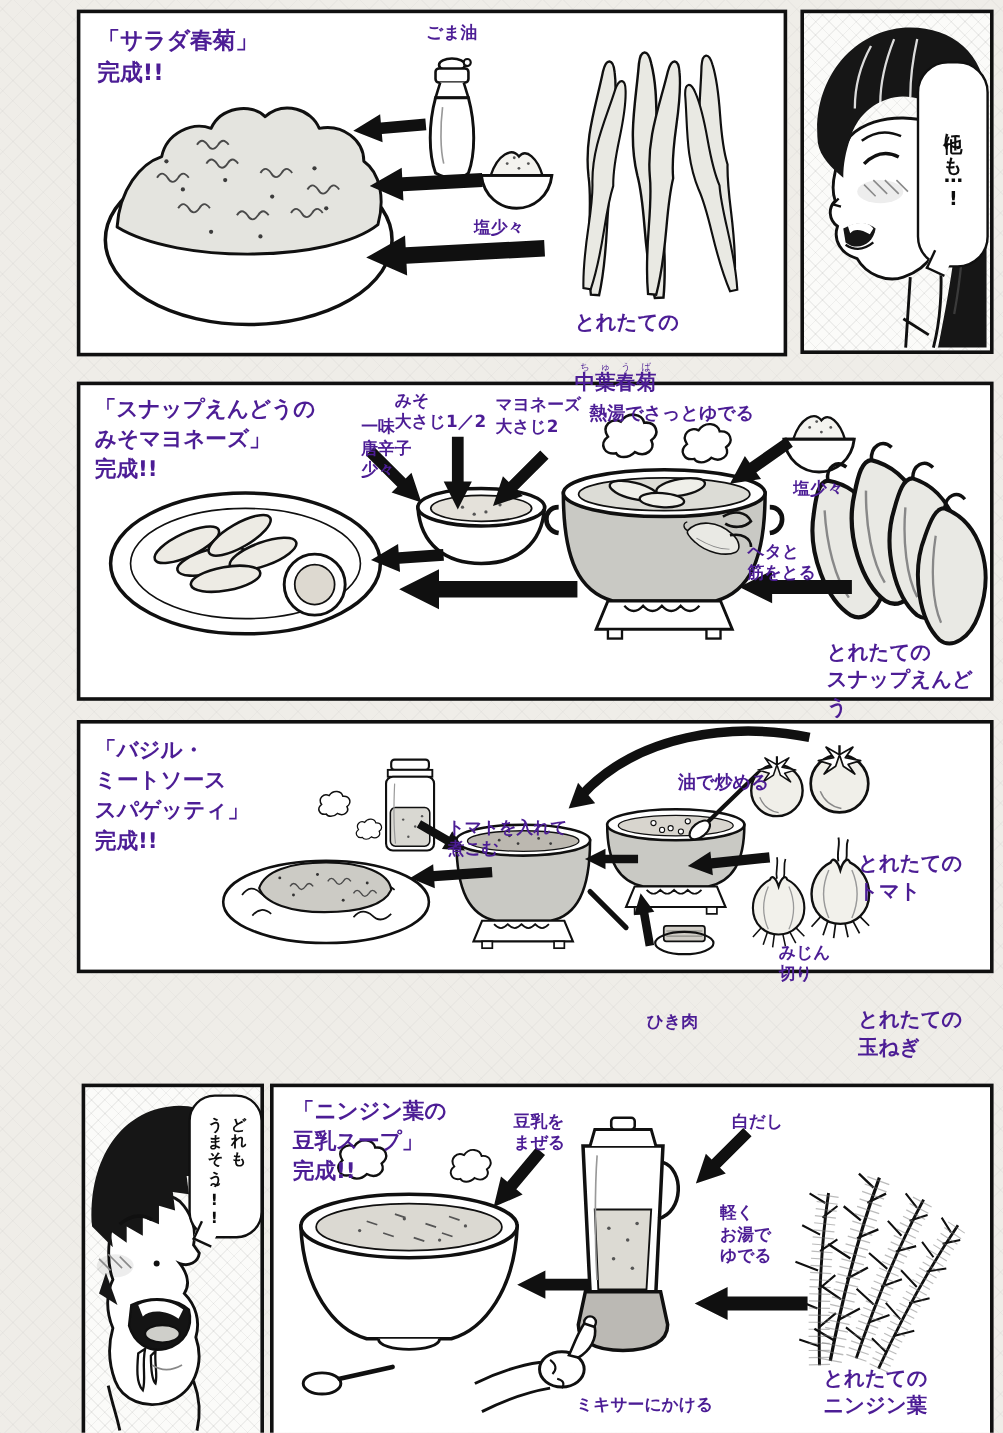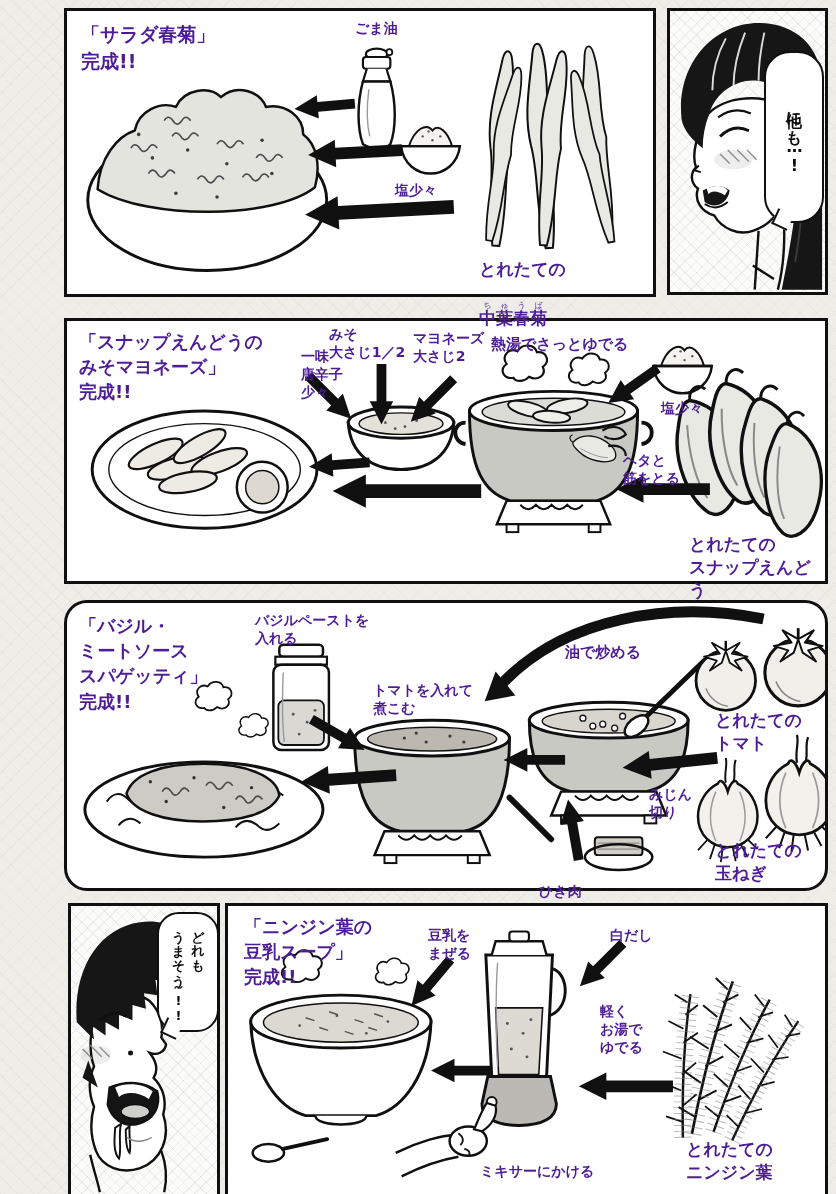--- a/index.html
+++ b/index.html
@@ -250,21 +250,21 @@
     <div class="lbl" style="left:346px;top:8px;">マヨネーズ
 大さじ2</div>
     <div class="lbl" style="left:424px;top:14px;font-size:15px;">熱湯でさっとゆでる</div>
     <div class="lbl" style="left:594px;top:78px;">塩少々</div>
     <div class="lbl" style="left:556px;top:120px;margin-top:10px;">ヘタと
 筋をとる</div>
     <div class="lbl cap" style="left:622px;top:212px;">とれたての
 スナップえんどう</div>
   </div>
 
-  <div class="panel" style="left:64px;top:600px;width:764px;height:291px;border-radius:23px;">
+  <div class="panel" style="left:64px;top:600px;width:764px;height:211px;">
     <svg class="art" viewBox="0 0 764 287">
       <g>
         <ellipse cx="138" cy="208" rx="120" ry="48" fill="#fff" stroke="#101010" stroke-width="3"></ellipse>
         <path d="M40,200 q10,-14 22,-2 q10,10 22,-2 M170,226 q10,-12 22,-2 q10,10 22,-2 M52,224 q10,-12 22,-2 M196,196 q10,-12 22,-2" fill="none" stroke="#101010" stroke-width="2"></path>
         <path d="M60,192 C66,172 96,162 138,162 C180,162 212,174 214,194 C206,212 176,220 136,220 C98,220 66,210 60,192 Z" fill="#cccbc5" stroke="#101010" stroke-width="2.5"></path>
         <use href="#sq" transform="translate(96,190)"></use>
           <use href="#sq" transform="translate(140,184)"></use>
           <use href="#sq" transform="translate(170,198)"></use>
         <g fill="#333">
             <circle cx="100" cy="200" r="1.7"></circle>
@@ -333,30 +333,28 @@
       <use href="#arrow-sm" transform="translate(300,148) rotate(-150)"></use>
       <use href="#arrow-md" transform="translate(236,180) rotate(-4)"></use>
       <use href="#arrow-sm" transform="translate(440,158)"></use>
       <use href="#arrow-md" transform="translate(560,166) rotate(-6)"></use>
       <use href="#arrow-sm" transform="translate(505,198) rotate(80)"></use>
     </svg>
     <div class="lbl title" style="left:12px;top:10px;font-size:18px;">「バジル・
 ミートソース
 スパゲッティ」
 完成!!</div>
-    <div class="lbl" style="left:188px;top:8px;">バジルペーストを
-入れる</div>
     <div class="lbl" style="left:306px;top:78px;">トマトを入れて
 煮こむ</div>
     <div class="lbl" style="left:498px;top:40px;font-size:15px;">油で炒める</div>
     <div class="lbl cap" style="left:648px;top:106px;">とれたての
 トマト</div>
     <div class="lbl" style="left:582px;top:182px;">みじん
 切り</div>
-    <div class="lbl" style="left:472px;top:240px;margin-top:39px;">ひき肉</div>
+    <div class="lbl" style="left:472px;top:240px;">ひき肉</div>
     <div class="lbl cap" style="left:648px;top:236px;">とれたての
 玉ねぎ</div>
   </div>
 
   <div class="panel tone" style="left:68px;top:903px;width:152px;height:295px;">
     <svg class="art" viewBox="0 0 152 295">
       <path d="M26,108 C38,90 66,84 82,96 C92,106 97,120 94,134 L99,141 C98,149 90,153 82,150 C89,159 91,168 86,176 C96,186 100,200 96,214 C104,238 94,262 72,270 C52,277 32,268 26,252 C20,236 20,220 24,206 C18,192 18,176 24,164 C18,148 20,124 26,108 Z" fill="#fff" stroke="#101010" stroke-width="2.5"></path>
       <path d="M6,118 C2,64 28,20 72,14 C98,10 116,22 122,38 L110,44 L114,58 L100,60 L102,74 L88,74 L90,90 L76,88 L78,104 L64,100 L64,116 L50,110 L50,126 L36,118 L36,132 L22,122 L24,136 L6,118 Z" fill="#161616"></path>
       <path d="M18,158 L28,186 L12,176 Z" fill="#161616"></path>
       <path d="M30,116 Q44,104 58,112" fill="none" stroke="#101010" stroke-width="3"></path>

